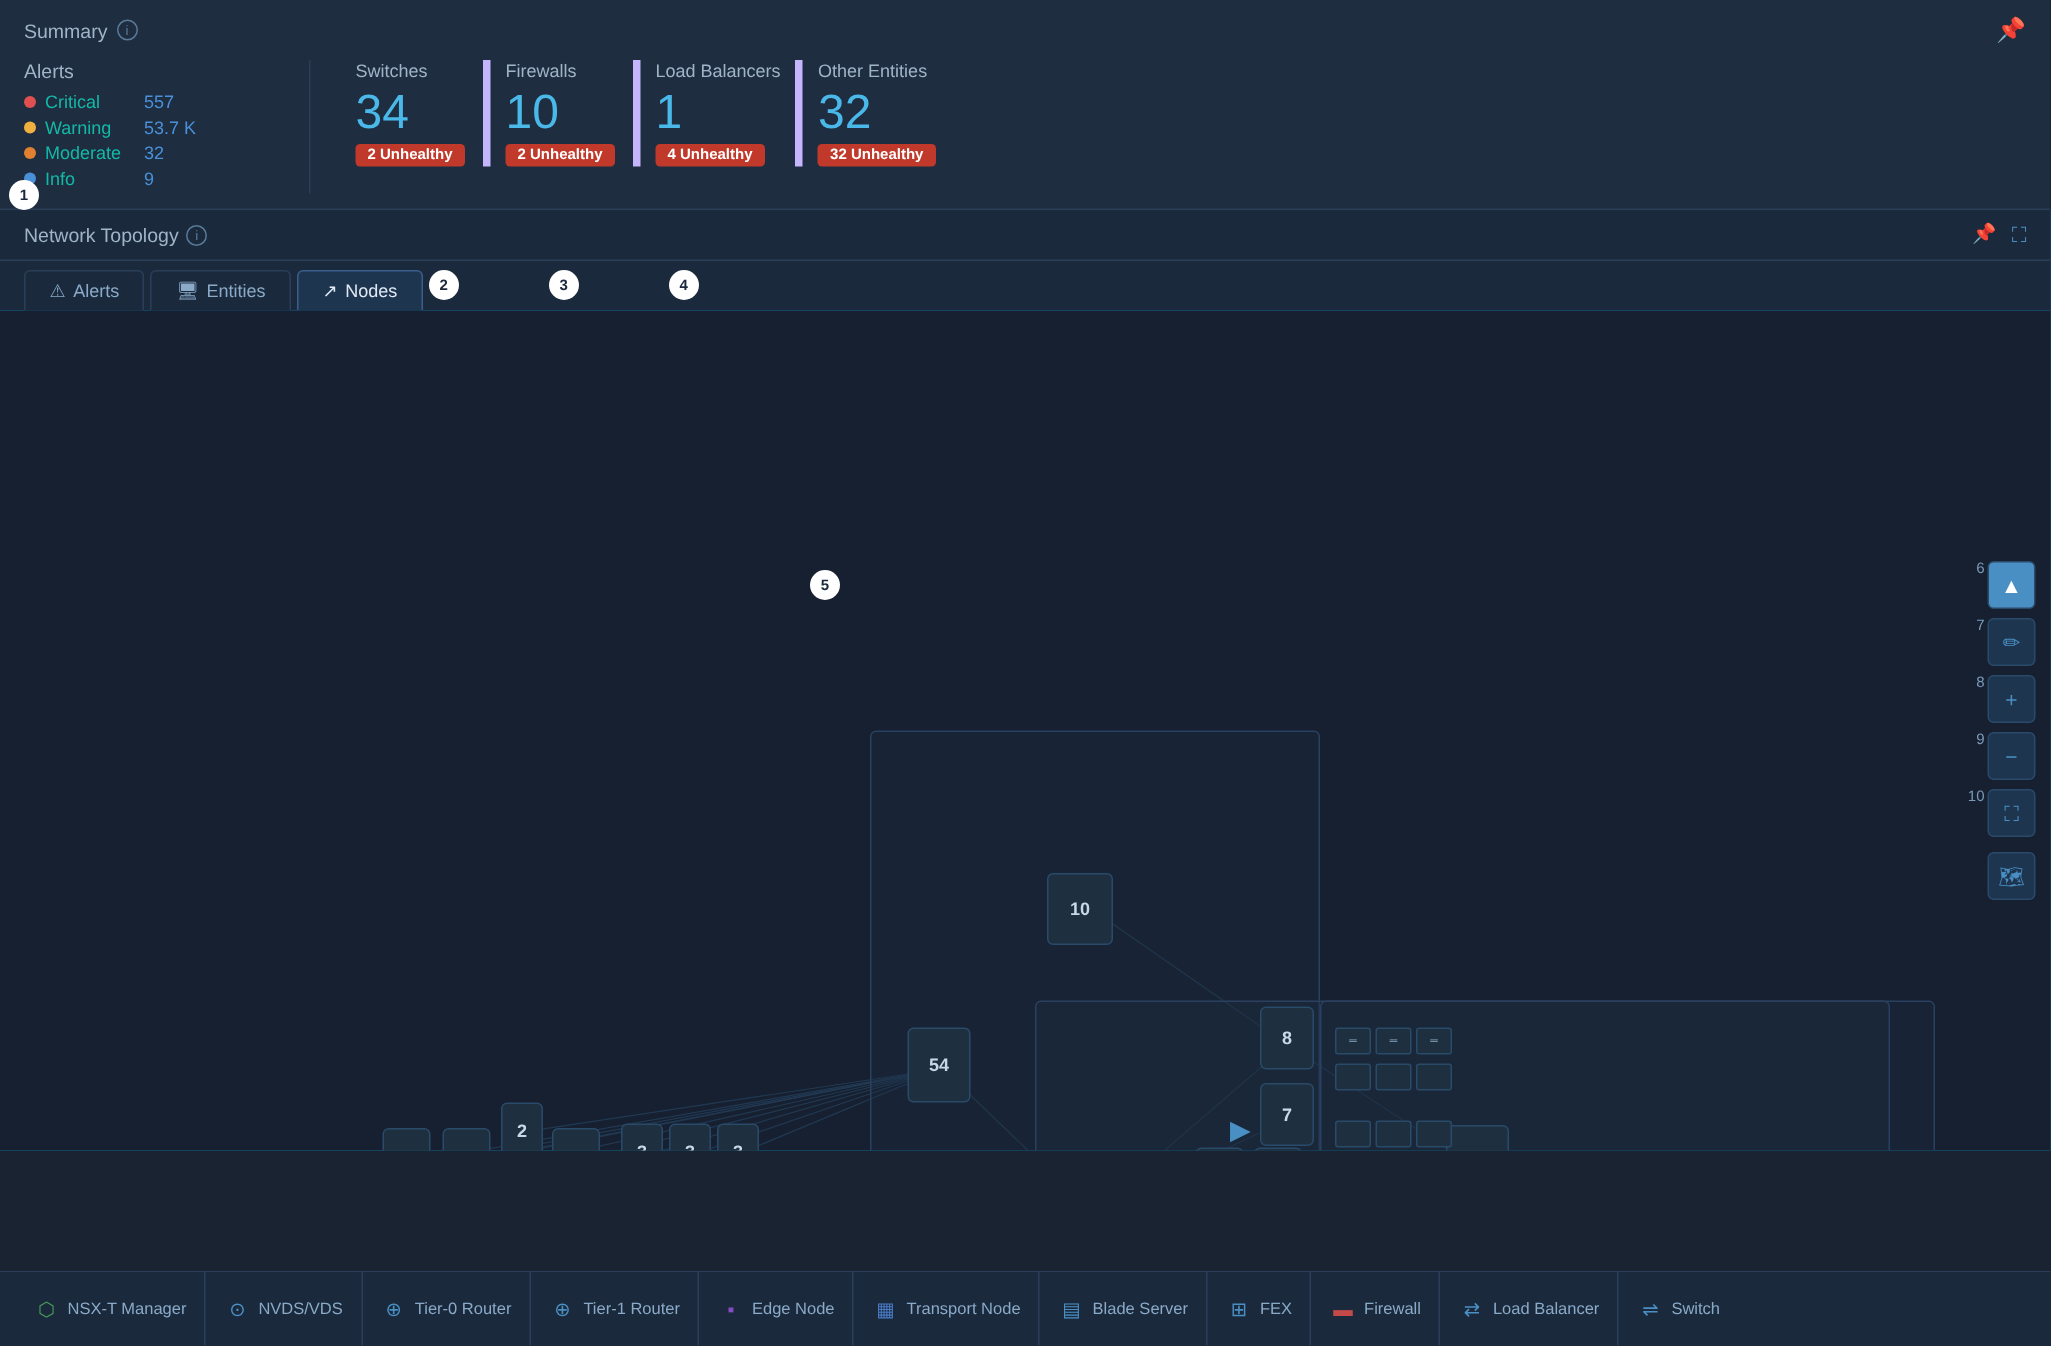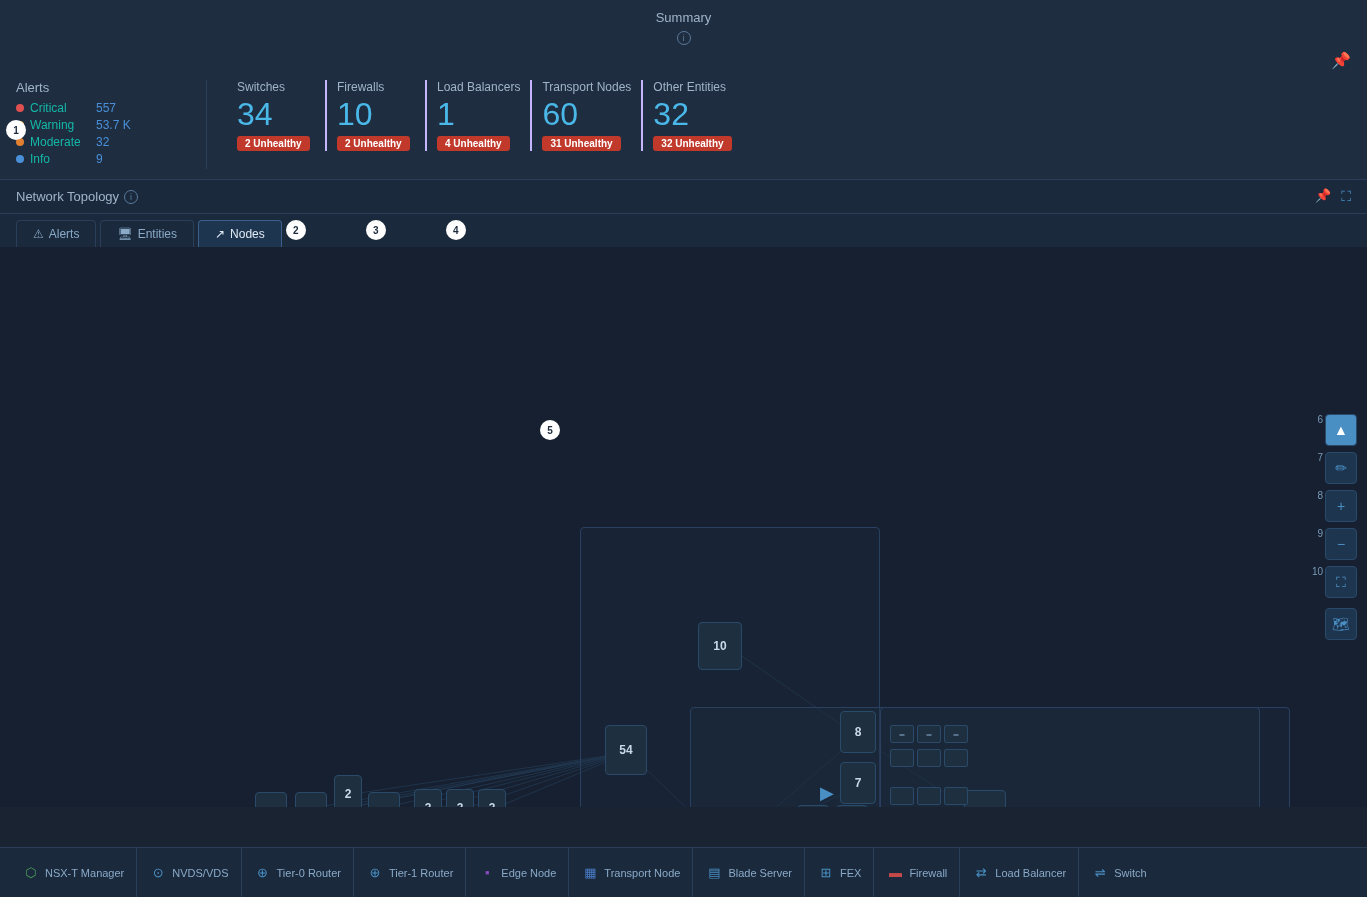--- a/index.html
+++ b/index.html
@@ -20,21 +20,20 @@
       padding: 10px 16px 10px 16px;
       position: relative;
     }
     .summary-header {
       display: flex;
       align-items: center;
       gap: 6px;
       margin-bottom: 10px;
       font-size: 13px;
       color: #a0b4c8;
-      flex-direction: column;
     }
     .summary-content {
       display: flex;
       align-items: flex-start;
       gap: 0;
     }
 
     
     .donut-container {
       display: flex;
@@ -92,21 +91,21 @@
       align-self: stretch;
     }
 
     
     .stat-block {
       display: flex;
       flex-direction: column;
       align-items: flex-start;
       min-width: 100px;
       padding: 0 10px;
-      border-right: 2px solid #c4b5fd;
+      border-right: 5px solid #c4b5fd;
     }
     .stat-block:last-child { border-right: none; }
     .stat-label {
       font-size: 12px;
       color: #a0b4c8;
       margin-bottom: 4px;
     }
     .stat-number {
       font-size: 32px;
       font-weight: 300;
@@ -369,25 +368,20 @@
       <div class="stat-number">10</div>
       <div class="unhealthy-badge">2 Unhealthy</div>
     </div>
 
     <div class="stat-block">
       <div class="stat-label">Load Balancers</div>
       <div class="stat-number">1</div>
       <div class="unhealthy-badge">4 Unhealthy</div>
     </div>
 
-    <div class="stat-block">
-      <div class="stat-label">Transport Nodes</div>
-      <div class="stat-number">60</div>
-      <div class="unhealthy-badge">31 Unhealthy</div>
-    </div>
 
     <div class="stat-block">
       <div class="stat-label">Other Entities</div>
       <div class="stat-number">32</div>
       <div class="unhealthy-badge">32 Unhealthy</div>
     </div>
   </div>
 </div>
 
 <div style="position:relative;background:#0ea5e9;">

